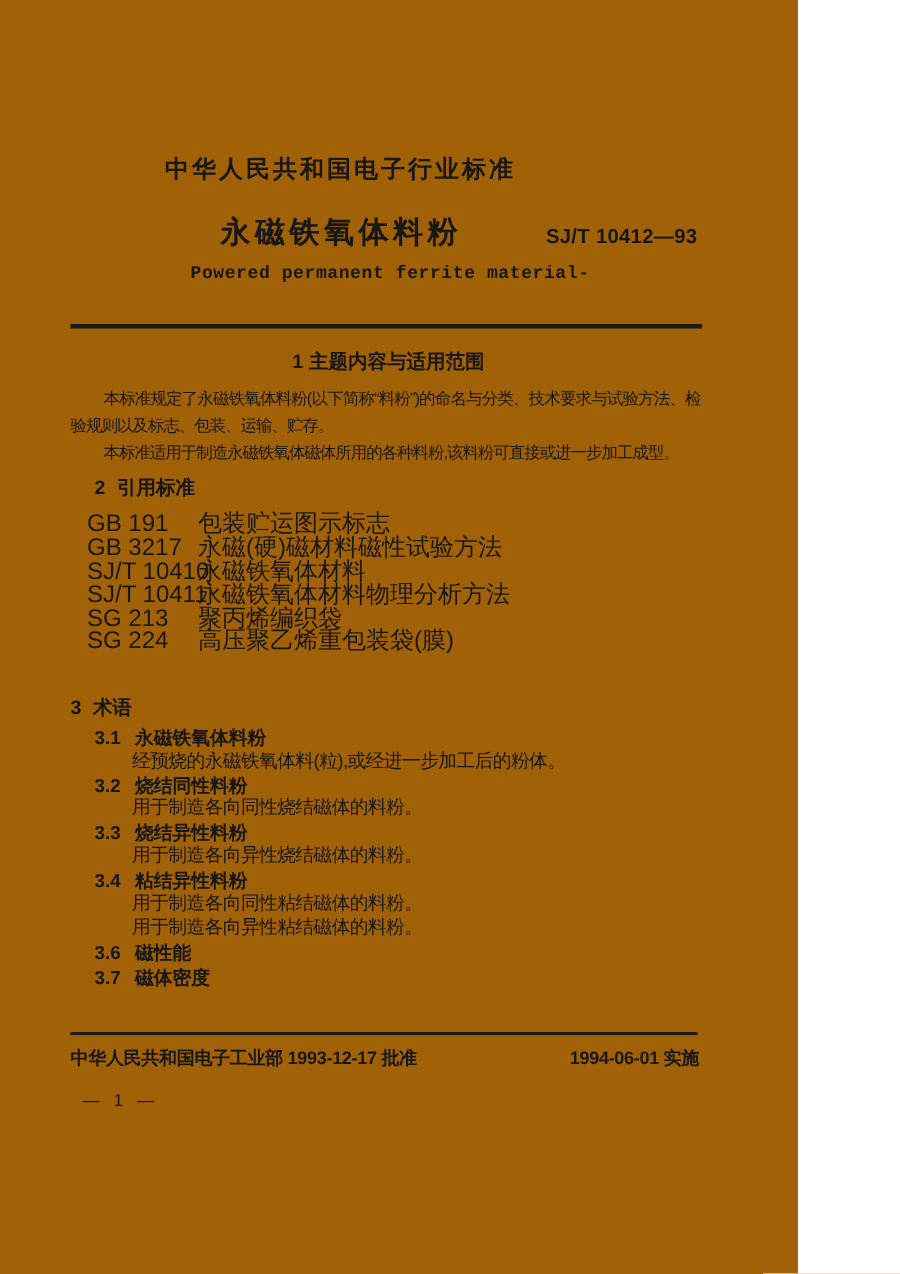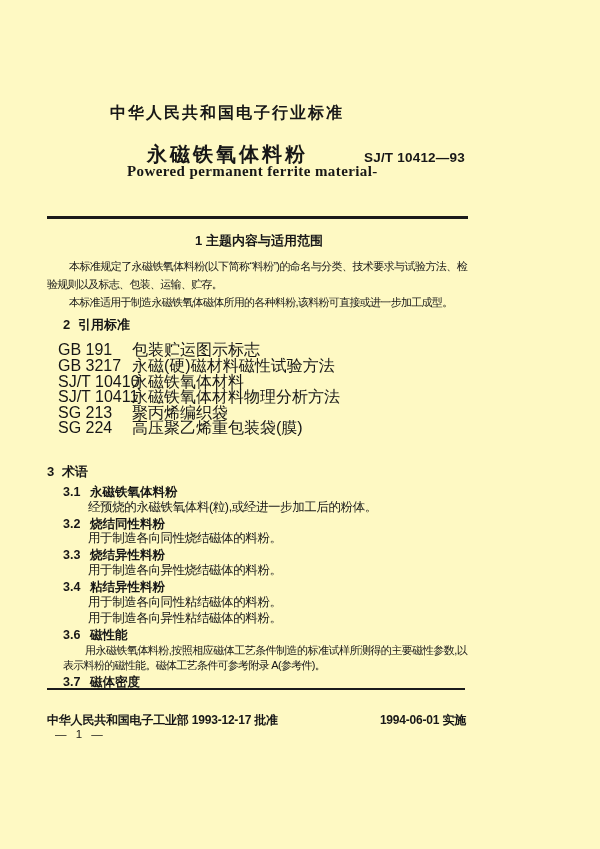--- a/index.html
+++ b/index.html
@@ -1,20 +1,20 @@
 <!DOCTYPE html>
 <html><head>
 <meta charset="utf-8">
 <style>
   html, body { margin: 0; padding: 0; background: #ffffff; }
   .page {
     position: relative;
-    width: 600px;
+    width: 532px;
     height: 849px;
-    background: #fef9c3;
+    background: #a16207;
     color: #171717;
     font-family: "Liberation Sans", "DejaVu Sans", sans-serif;
     overflow: hidden;
   }
 
   
   .org-line {
     position: absolute; left: 110px; top: 103px;
     font-size: 16px; font-weight: bold; letter-spacing: 2px;
     white-space: nowrap;
@@ -23,23 +23,23 @@
     position: absolute; left: 147px; top: 141px;
     font-size: 20px; font-weight: bold; letter-spacing: 3px;
     white-space: nowrap;
   }
   .std-no {
     position: absolute; left: 364px; top: 150px;
     font-size: 13.5px; font-weight: bold; letter-spacing: 0.2px;
     white-space: nowrap;
   }
   .title-en {
-    position: absolute; left: 127px; top: 163px;
-    font-family: Liberation Serif, serif;
-    font-size: 15px; font-weight: bold; letter-spacing: 0.4px;
+    position: absolute; left: 127px; top: 175px;
+    font-family: Liberation Mono, monospace;
+    font-size: 12px; font-weight: bold; letter-spacing: 0.4px;
     white-space: nowrap;
   }
   .rule-top {
     position: absolute; left: 47px; top: 216px;
     width: 421px; height: 2.5px; background: #1b1b1b;
   }
 
   
   .body-block { position: absolute; left: 47px; top: 229px; width: 420px; }
 
@@ -67,21 +67,21 @@
   .term-def.cond {
     font-size: 11px; letter-spacing: -0.7px; line-height: 15px; text-align: justify;
   }
 
   
   .rule-bottom {
     position: absolute; left: 47px; top: 688px;
     width: 418px; height: 2px; background: #1b1b1b;
   }
   .footer-row {
-    position: absolute; left: 47px; top: 712px; width: 419px;
+    position: absolute; left: 47px; top: 697px; width: 419px;
     display: flex; justify-content: space-between;
     font-size: 12px; font-weight: bold; letter-spacing: -0.2px;
     white-space: nowrap;
   }
   .page-no {
     position: absolute; left: 55px; top: 728px;
     font-size: 11.5px; letter-spacing: 3px; white-space: nowrap;
   }
 </style>
 </head>
@@ -153,21 +153,20 @@
       </h3>
       <p class="term-def">用于制造各向同性粘结磁体的料粉。</p>
     </div>
     <div class="term">
       <p class="term-def">用于制造各向异性粘结磁体的料粉。</p>
     </div>
     <div class="term">
       <h3 class="term-h">
         <span class="term-no">3.6</span><span>磁性能</span>
       </h3>
-      <p class="term-def cond">用永磁铁氧体料粉,按照相应磁体工艺条件制造的标准试样所测得的主要磁性参数,以表示料粉的磁性能。磁体工艺条件可参考附录 A(参考件)。</p>
     </div>
     <div class="term">
       <h3 class="term-h">
         <span class="term-no">3.7</span><span>磁体密度</span>
       </h3>
     </div>
 
   </div>
 
   <div class="rule-bottom"></div>

